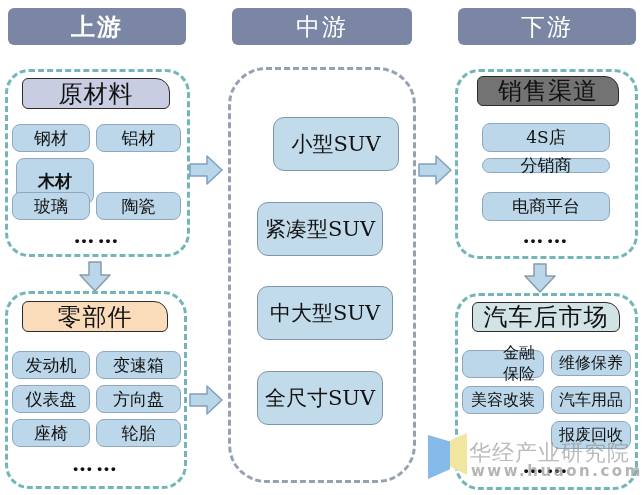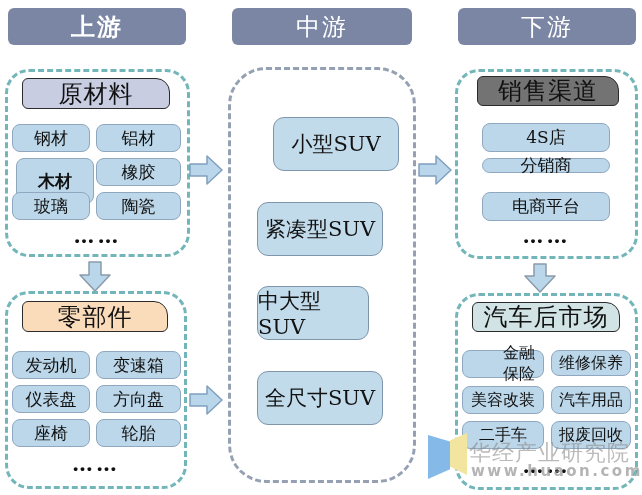--- a/index.html
+++ b/index.html
@@ -88,21 +88,20 @@
 
   <div class="abs center stage-bar" style="left:8px;top:8px;width:178px;height:37px;font-weight:bold;">上游</div>
   <div class="abs center stage-bar" style="left:232px;top:8px;width:180px;height:37px;">中游</div>
   <div class="abs center stage-bar" style="left:458px;top:8px;width:178px;height:37px;">下游</div>
 
   <div class="abs panel" style="left:5px;top:69px;width:185px;height:188px;"></div>
   <div class="abs center sec raw" style="left:22px;top:78px;width:148px;height:31px;">原材料</div>
   <div class="abs center item" style="left:12px;top:124px;width:78px;height:28px;">钢材</div>
   <div class="abs center item" style="left:96px;top:124px;width:85px;height:28px;">铝材</div>
   <div class="abs center item" style="left:16px;top:158px;width:78px;height:46px;font-weight:bold;">木材</div>
-  <div class="abs center item" style="left:96px;top:158px;width:85px;height:28px;">橡胶</div>
   <div class="abs center item" style="left:12px;top:192px;width:78px;height:28px;">玻璃</div>
   <div class="abs center item" style="left:96px;top:192px;width:85px;height:28px;">陶瓷</div>
   <div class="abs dots" style="left:5px;top:223px;width:185px;">……</div>
 
   <div class="abs" style="left:79px;top:261px;width:32px;height:32px;">
     <svg class="arrow-svg" width="32" height="32" viewBox="0 0 32 32">
       <path d="M10 1 L22 1 L22 14 L31 14 L16 30 L1 14 L10 14 Z" fill="#b9d6ea" stroke="#8b9aa8" stroke-width="1.5" stroke-linejoin="round"></path>
     </svg>
   </div>
 
@@ -124,21 +123,21 @@
 
   <div class="abs" style="left:189px;top:384px;width:34px;height:32px;">
     <svg class="arrow-svg" width="34" height="32" viewBox="0 0 34 32">
       <path d="M1 10 L18 10 L18 2 L33 16 L18 30 L18 22 L1 22 Z" fill="#b9d6ea" stroke="#7fa0bf" stroke-width="1.5" stroke-linejoin="round"></path>
     </svg>
   </div>
 
   <div class="abs panel gray" style="left:228px;top:67px;width:188px;height:416px;"></div>
   <div class="abs center suv" style="left:273px;top:117px;width:126px;height:54px;">小型SUV</div>
   <div class="abs center suv" style="left:257px;top:202px;width:126px;height:54px;">紧凑型SUV</div>
-  <div class="abs center suv" style="left:257px;top:286px;width:112px;height:54px;">中大型SUV</div>
+  <div class="abs center suv" style="left:257px;top:286px;width:136px;height:54px;">中大型SUV</div>
   <div class="abs center suv" style="left:257px;top:371px;width:126px;height:54px;">全尺寸SUV</div>
 
   <div class="abs" style="left:418px;top:154px;width:34px;height:32px;">
     <svg class="arrow-svg" width="34" height="32" viewBox="0 0 34 32">
       <path d="M1 10 L18 10 L18 2 L33 16 L18 30 L18 22 L1 22 Z" fill="#b9d6ea" stroke="#7fa0bf" stroke-width="1.5" stroke-linejoin="round"></path>
     </svg>
   </div>
 
   <div class="abs panel" style="left:455px;top:69px;width:183px;height:190px;"></div>
   <div class="abs center sec sales" style="left:477px;top:76px;width:142px;height:30px;">销售渠道</div>
@@ -152,21 +151,20 @@
       <path d="M10 1 L22 1 L22 13 L31 13 L16 29 L1 13 L10 13 Z" fill="#b9d6ea" stroke="#8b9aa8" stroke-width="1.5" stroke-linejoin="round"></path>
     </svg>
   </div>
 
   <div class="abs panel" style="left:455px;top:293px;width:183px;height:197px;"></div>
   <div class="abs center sec after" style="left:472px;top:302px;width:148px;height:30px;">汽车后市场</div>
   <div class="abs center item small" style="left:462px;top:350px;width:82px;height:28px;padding-left:40px;">金融保险</div>
   <div class="abs center item small" style="left:551px;top:350px;width:80px;height:26px;text-align:right;">维修保养</div>
   <div class="abs center item small" style="left:462px;top:386px;width:82px;height:28px;">美容改装</div>
   <div class="abs center item small" style="left:551px;top:386px;width:80px;height:28px;">汽车用品</div>
-  <div class="abs center item small" style="left:462px;top:421px;width:82px;height:28px;">二手车</div>
   <div class="abs center item small" style="left:551px;top:421px;width:80px;height:28px;">报废回收</div>
   <div class="abs dots" style="left:455px;top:453px;width:183px;">……</div>
 
   <div class="abs wm-blue" style="left:428px;top:435px;width:22px;height:44px;"></div>
   <div class="abs wm-yellow" style="left:450px;top:433px;width:17px;height:42px;"></div>
   <div class="abs wm-text" style="left:469px;top:438px;">华经产业研究院</div>
   <div class="abs wm-url" style="left:471px;top:462px;">www.huaon.com</div>
 
 </div>
 

